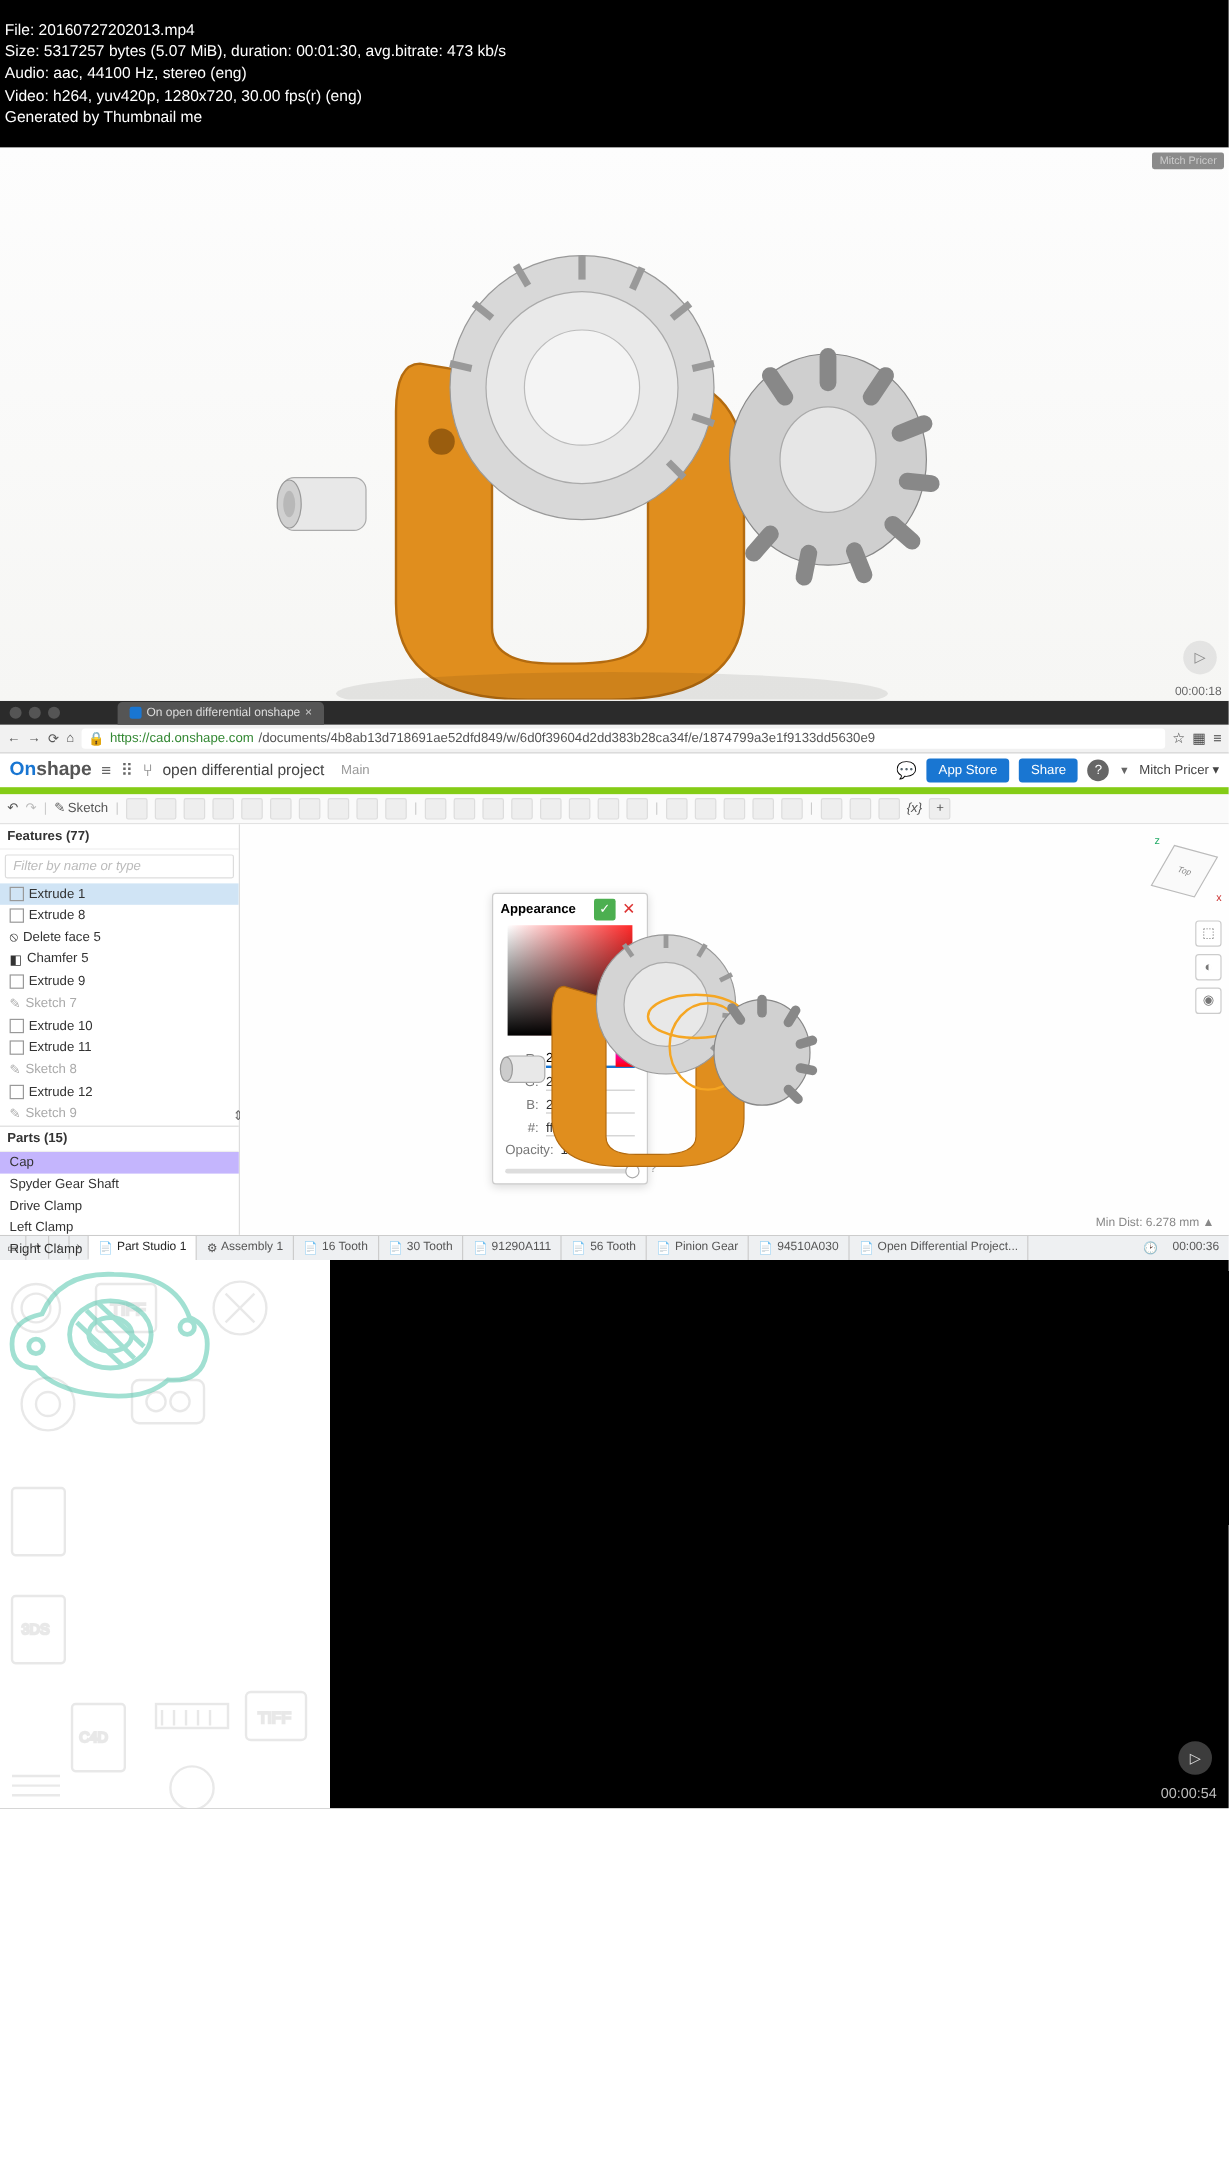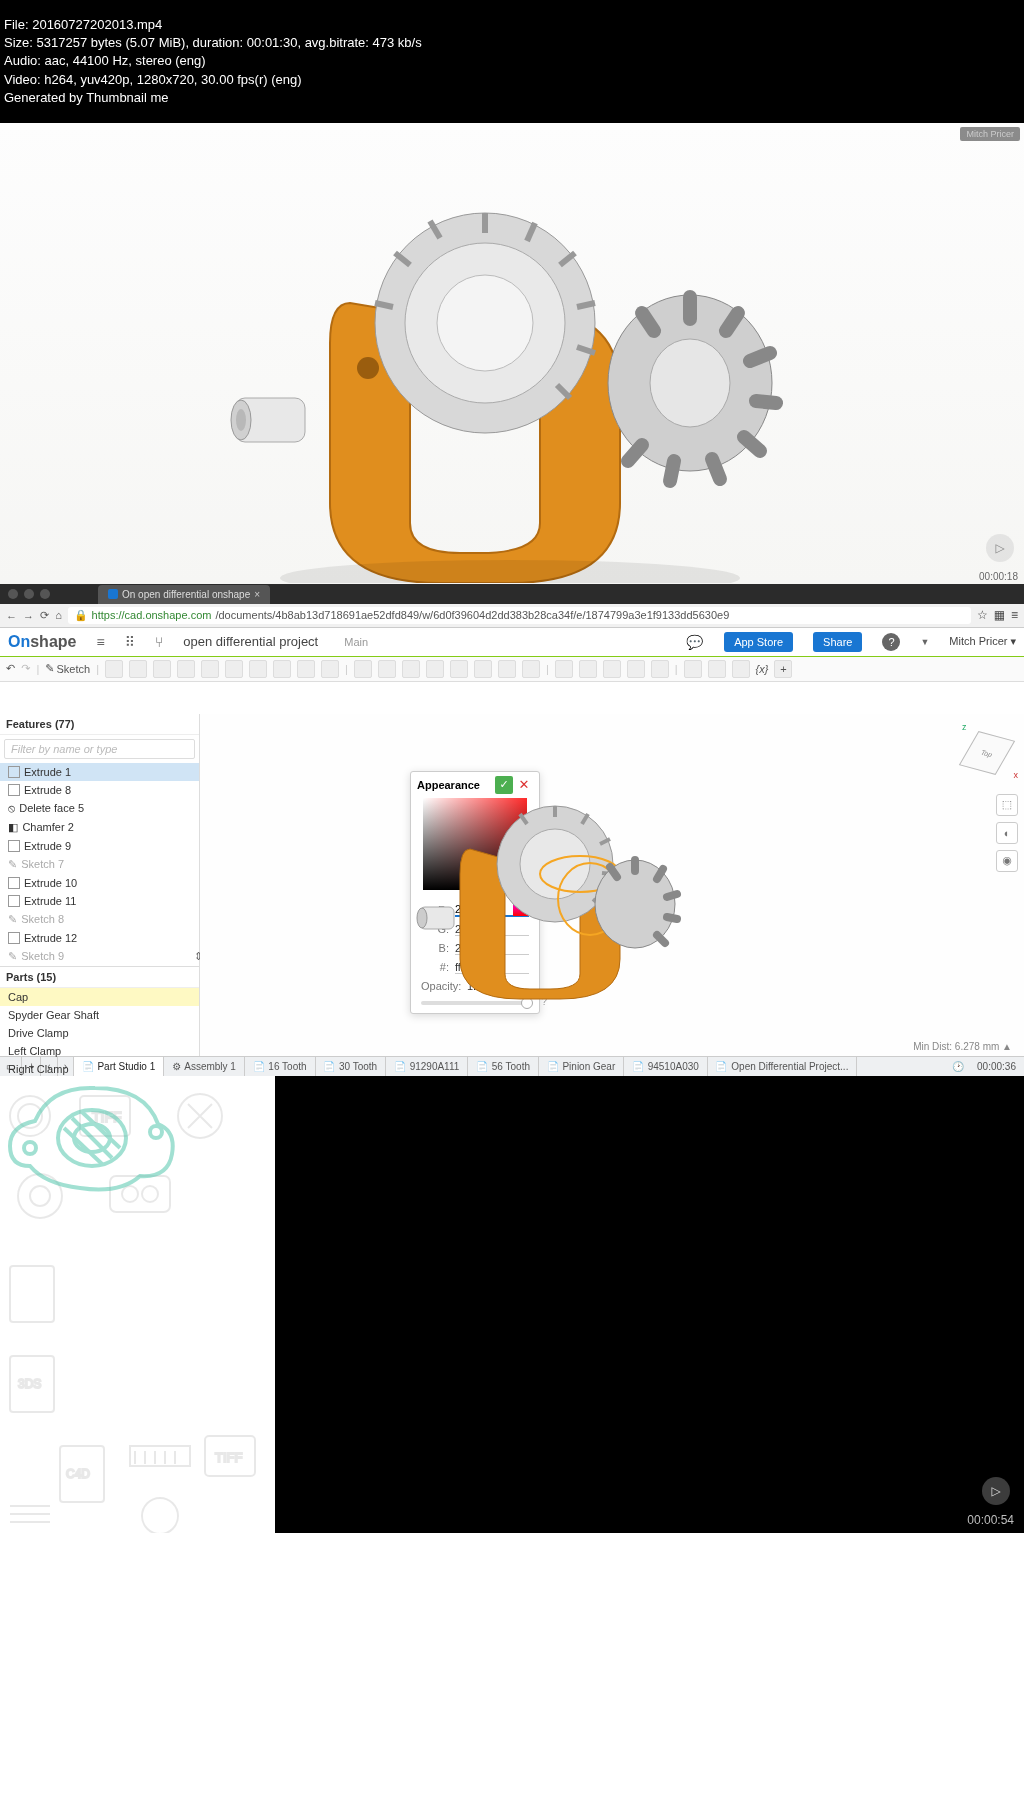--- a/index.html
+++ b/index.html
@@ -21,48 +21,48 @@
 .macdots span { width:10px; height:10px; border-radius:50%; background:#555; }
 .tabrow { background:#2b2b2b; display:flex; align-items:flex-end; }
 .tab { background:#555; color:#ddd; font-size:10px; padding:4px 10px; border-radius:4px 4px 0 0; margin-left:40px; display:flex; align-items:center; gap:4px; }
 .addr { background:#f1f1f1; display:flex; align-items:center; padding:3px 6px; gap:6px; font-size:11px; border-bottom:1px solid #ccc; }
 .addr .nav { color:#555; }
 .urlbox { flex:1; background:#fff; border-radius:3px; padding:2px 6px; color:#338833; display:flex; align-items:center; gap:4px; }
 .urlbox .rest { color:#555; }
 .addr .ricon { color:#444; font-size:12px; }
 
 
-.oshdr { background:#fff; border-bottom:1px solid #84cc16; display:flex; align-items:center; padding:4px 8px; font-size:13px; gap:20px; }
+.oshdr { background:#fff; border-bottom:6px solid #84cc16; display:flex; align-items:center; padding:4px 8px; font-size:13px; gap:8px; }
 .logo { font-weight:bold; font-size:16px; }
 .logo .on{color:#1976d2;} .logo .shape{color:#555;}
 .docname { color:#444; font-weight:500; }
 .section { color:#999; font-size:11px; margin-left:6px; }
 .spacer{flex:1;}
 .pillbtn { background:#1976d2; color:#fff; font-size:11px; padding:4px 10px; border-radius:3px; }
 .help { width:18px;height:18px;border-radius:50%;background:#666;color:#fff;display:flex;align-items:center;justify-content:center;font-size:11px;}
 .user{font-size:11px;color:#444;}
 
 
 .toolbar{background:#fafafa;border-bottom:1px solid #ddd;display:flex;align-items:center;gap:6px;padding:3px 6px;font-size:11px;color:#555;}
 .tbtn{width:18px;height:18px;background:#eee;border:1px solid #ddd;border-radius:2px;}
 .sketchlbl{display:flex;align-items:center;gap:2px;}
 
 
-.main{display:flex;height:342px;position:relative;background:#fff;margin-top:32px;}
+.main{display:flex;height:342px;position:relative;background:#fff;}
 .sidebar{width:200px;border-right:1px solid #ddd;display:flex;flex-direction:column;font-size:11px;}
 .sbhdr{padding:4px 6px;border-bottom:1px solid #eee;color:#333;font-weight:600;}
 .filter{margin:4px;padding:3px 6px;border:1px solid #ddd;border-radius:2px;color:#bbb;font-style:italic;}
 .flist{flex:0 0 auto;overflow:auto;}
 .fitem{padding:3px 8px;display:flex;align-items:center;gap:4px;color:#333;cursor:pointer;}
 .fitem.sel{background:#d0e4f5;}
 .fitem.ghost{color:#aaa;}
 .ficon{width:12px;height:12px;border:1px solid #999;display:inline-block;}
 .plist{border-top:1px solid #ddd;}
 .pitem{padding:3px 8px;color:#333;cursor:pointer;}
-.pitem.sel{background:#fef9c3;}
+.pitem.sel{background:#c4b5fd;}
 .drag{position:absolute;left:194px;top:236px;font-size:11px;color:#666;}
 
 
 .apanel{position:absolute;left:210px;top:57px;width:130px;background:#fff;border:1px solid #ccc;border-radius:3px;box-shadow:0 2px 8px rgba(0,0,0,0.15);font-size:11px;padding-bottom:8px;}
 .apanel .aphd{display:flex;align-items:center;justify-content:space-between;padding:4px 6px;}
 .apanel .aphd .ok{width:18px;height:18px;background:#4caf50;color:#fff;display:flex;align-items:center;justify-content:center;border-radius:2px;font-size:11px;}
 .apanel .aphd .cx{width:18px;height:18px;color:#d33;display:flex;align-items:center;justify-content:center;font-size:13px;}
 .gradbig{margin:0 6px;height:92px;background:linear-gradient(to right,#fff,#f00),linear-gradient(to top,#000,transparent);background-blend-mode:multiply;position:relative;}
 .gradbig.reddish{background:linear-gradient(to top,#000,transparent),linear-gradient(to right,#fff,#ff2a2a);}
 .hue{position:absolute;right:4px;top:26px;width:16px;height:92px;background:linear-gradient(#f00,#ff0,#0f0,#0ff,#00f,#f0f,#f00);}
@@ -265,21 +265,21 @@
       <div class="fitem">
           <span class="ficon"></span>
           <span>Extrude 8</span>
         </div>
       <div class="fitem">
           <span>⦸</span>
           <span>Delete face 5</span>
         </div>
       <div class="fitem">
           <span>◧</span>
-          <span>Chamfer 2</span>
+          <span>Chamfer 5</span>
         </div>
       <div class="fitem">
           <span class="ficon"></span>
           <span>Extrude 9</span>
         </div>
       <div class="fitem ghost">
           <span>✎</span>
           <span>Sketch 7</span>
         </div>
       <div class="fitem">

